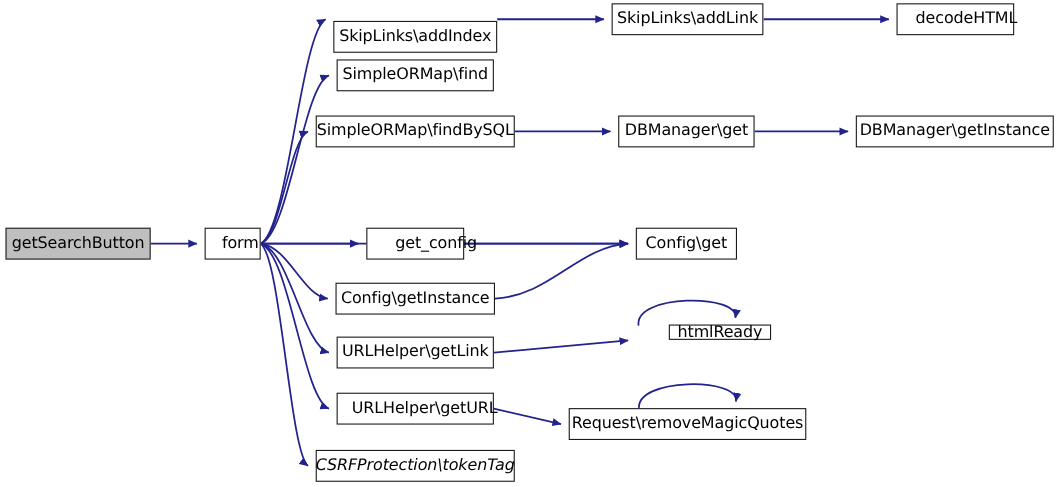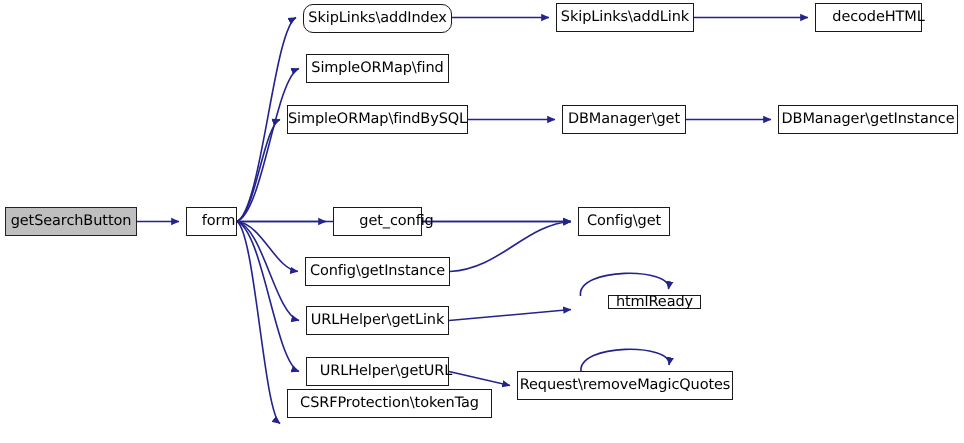--- a/index.html
+++ b/index.html
@@ -77,30 +77,30 @@
         <path d="M 449 320.5 L 571 309.5" marker-end="url(#arrow)"></path>
         <path d="M 449 371.5 L 510 385.5" marker-end="url(#arrow)"></path>
         <path d="M 580.5 296 C 576.5 267, 672.5 267, 668.5 289" marker-end="url(#arrow)"></path>
         <path d="M 581 372 C 577 343, 673 343, 669 365" marker-end="url(#arrow)"></path>
       </g>
   </svg>
 
   <div id="nodes">
       <div class="node current" style="left: 5px; top: 207px; width: 132px; height: 29px;">getSearchButton</div>
       <div class="node" style="left: 186px; top: 207px; width: 51px; height: 29px; padding-left: 14px;">form</div>
-      <div class="node" style="left: 303px; top: 4px; width: 149px; height: 29px; border-radius: 10px;">SkipLinks\addIndex</div>
+      <div class="node" style="left: 303px; top: 19px; width: 149px; height: 29px;">SkipLinks\addIndex</div>
       <div class="node" style="left: 556px; top: 3px; width: 138px; height: 29px;">SkipLinks\addLink</div>
       <div class="node" style="left: 815px; top: 3px; width: 107px; height: 29px; padding-left: 20px;">decodeHTML</div>
       <div class="node" style="left: 306px; top: 54px; width: 143px; height: 29px; text-align: right;">SimpleORMap\find</div>
       <div class="node" style="left: 287px; top: 105px; width: 181px; height: 29px;">SimpleORMap\findBySQL</div>
       <div class="node" style="left: 562px; top: 105px; width: 124px; height: 29px;">DBManager\get</div>
       <div class="node" style="left: 778px; top: 105px; width: 180px; height: 29px;">DBManager\getInstance</div>
       <div class="node" style="left: 333px; top: 207px; width: 89px; height: 29px; padding-left: 38px;">get_config</div>
       <div class="node" style="left: 578px; top: 207px; width: 92px; height: 29px;">Config\get</div>
       <div class="node" style="left: 305px; top: 257px; width: 145px; height: 29px;">Config\getInstance</div>
       <div class="node" style="left: 306px; top: 306px; width: 143px; height: 29px;">URLHelper\getLink</div>
       <div class="node" style="left: 608px; top: 295px; width: 93px; height: 14px;">htmlReady</div>
       <div class="node" style="left: 306px; top: 357px; width: 143px; height: 29px; padding-left: 17px;">URLHelper\getURL</div>
       <div class="node" style="left: 517px; top: 371px; width: 216px; height: 29px;">Request\removeMagicQuotes</div>
-      <div class="node" style="left: 287px; top: 389px; width: 205px; height: 29px;">CSRFProtection\tokenTag</div>
+      <div class="node" style="left: 287px; top: 409px; width: 181px; height: 29px; font-style: italic;">CSRFProtection\tokenTag</div>
     </div>
 
 </div>
 
 </body></html>

